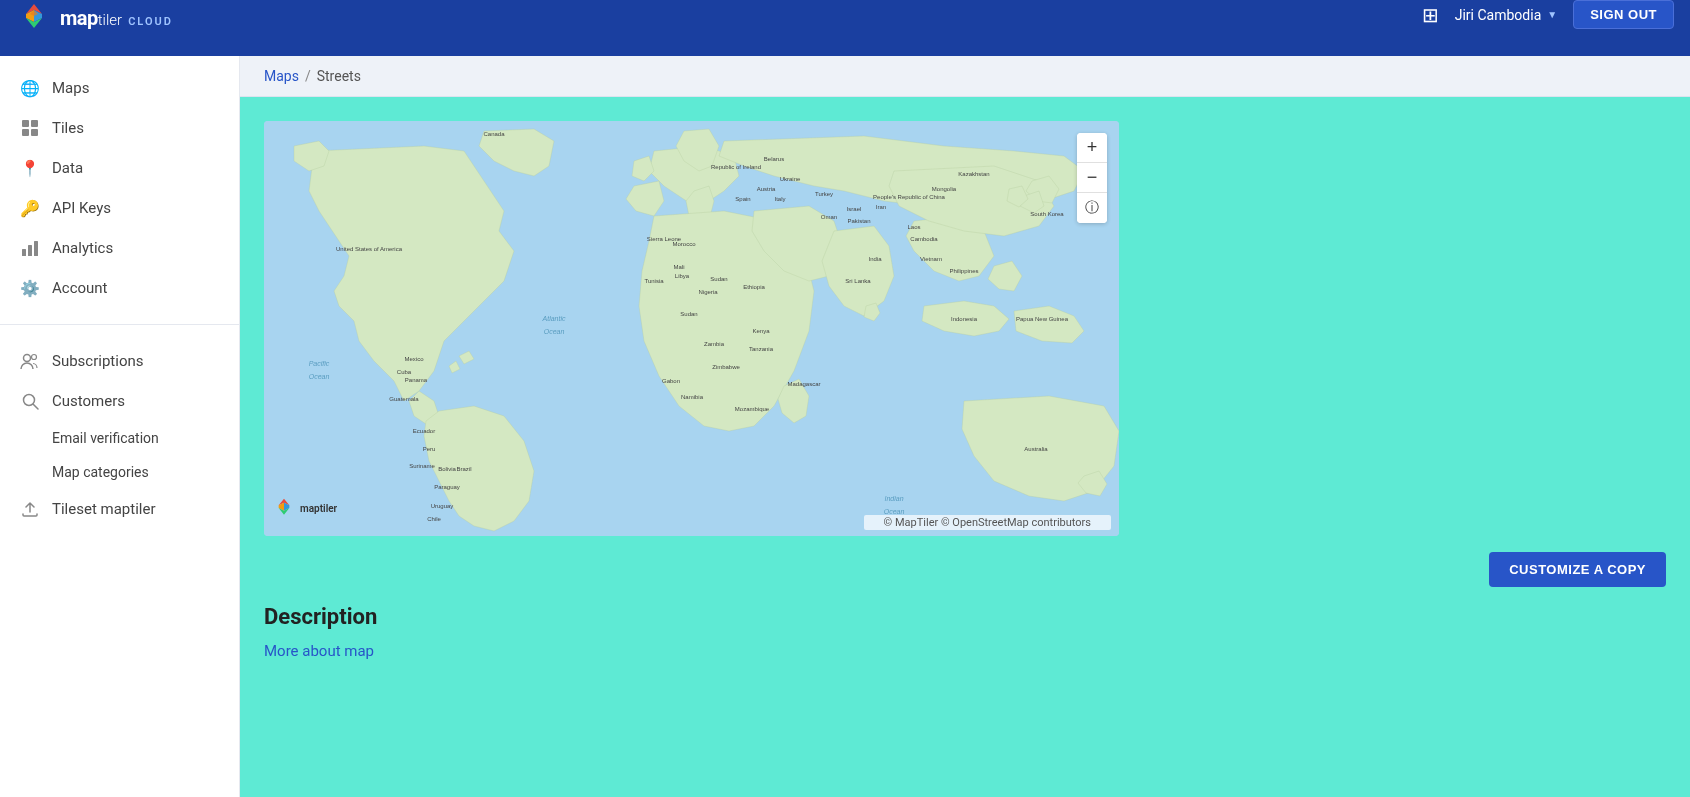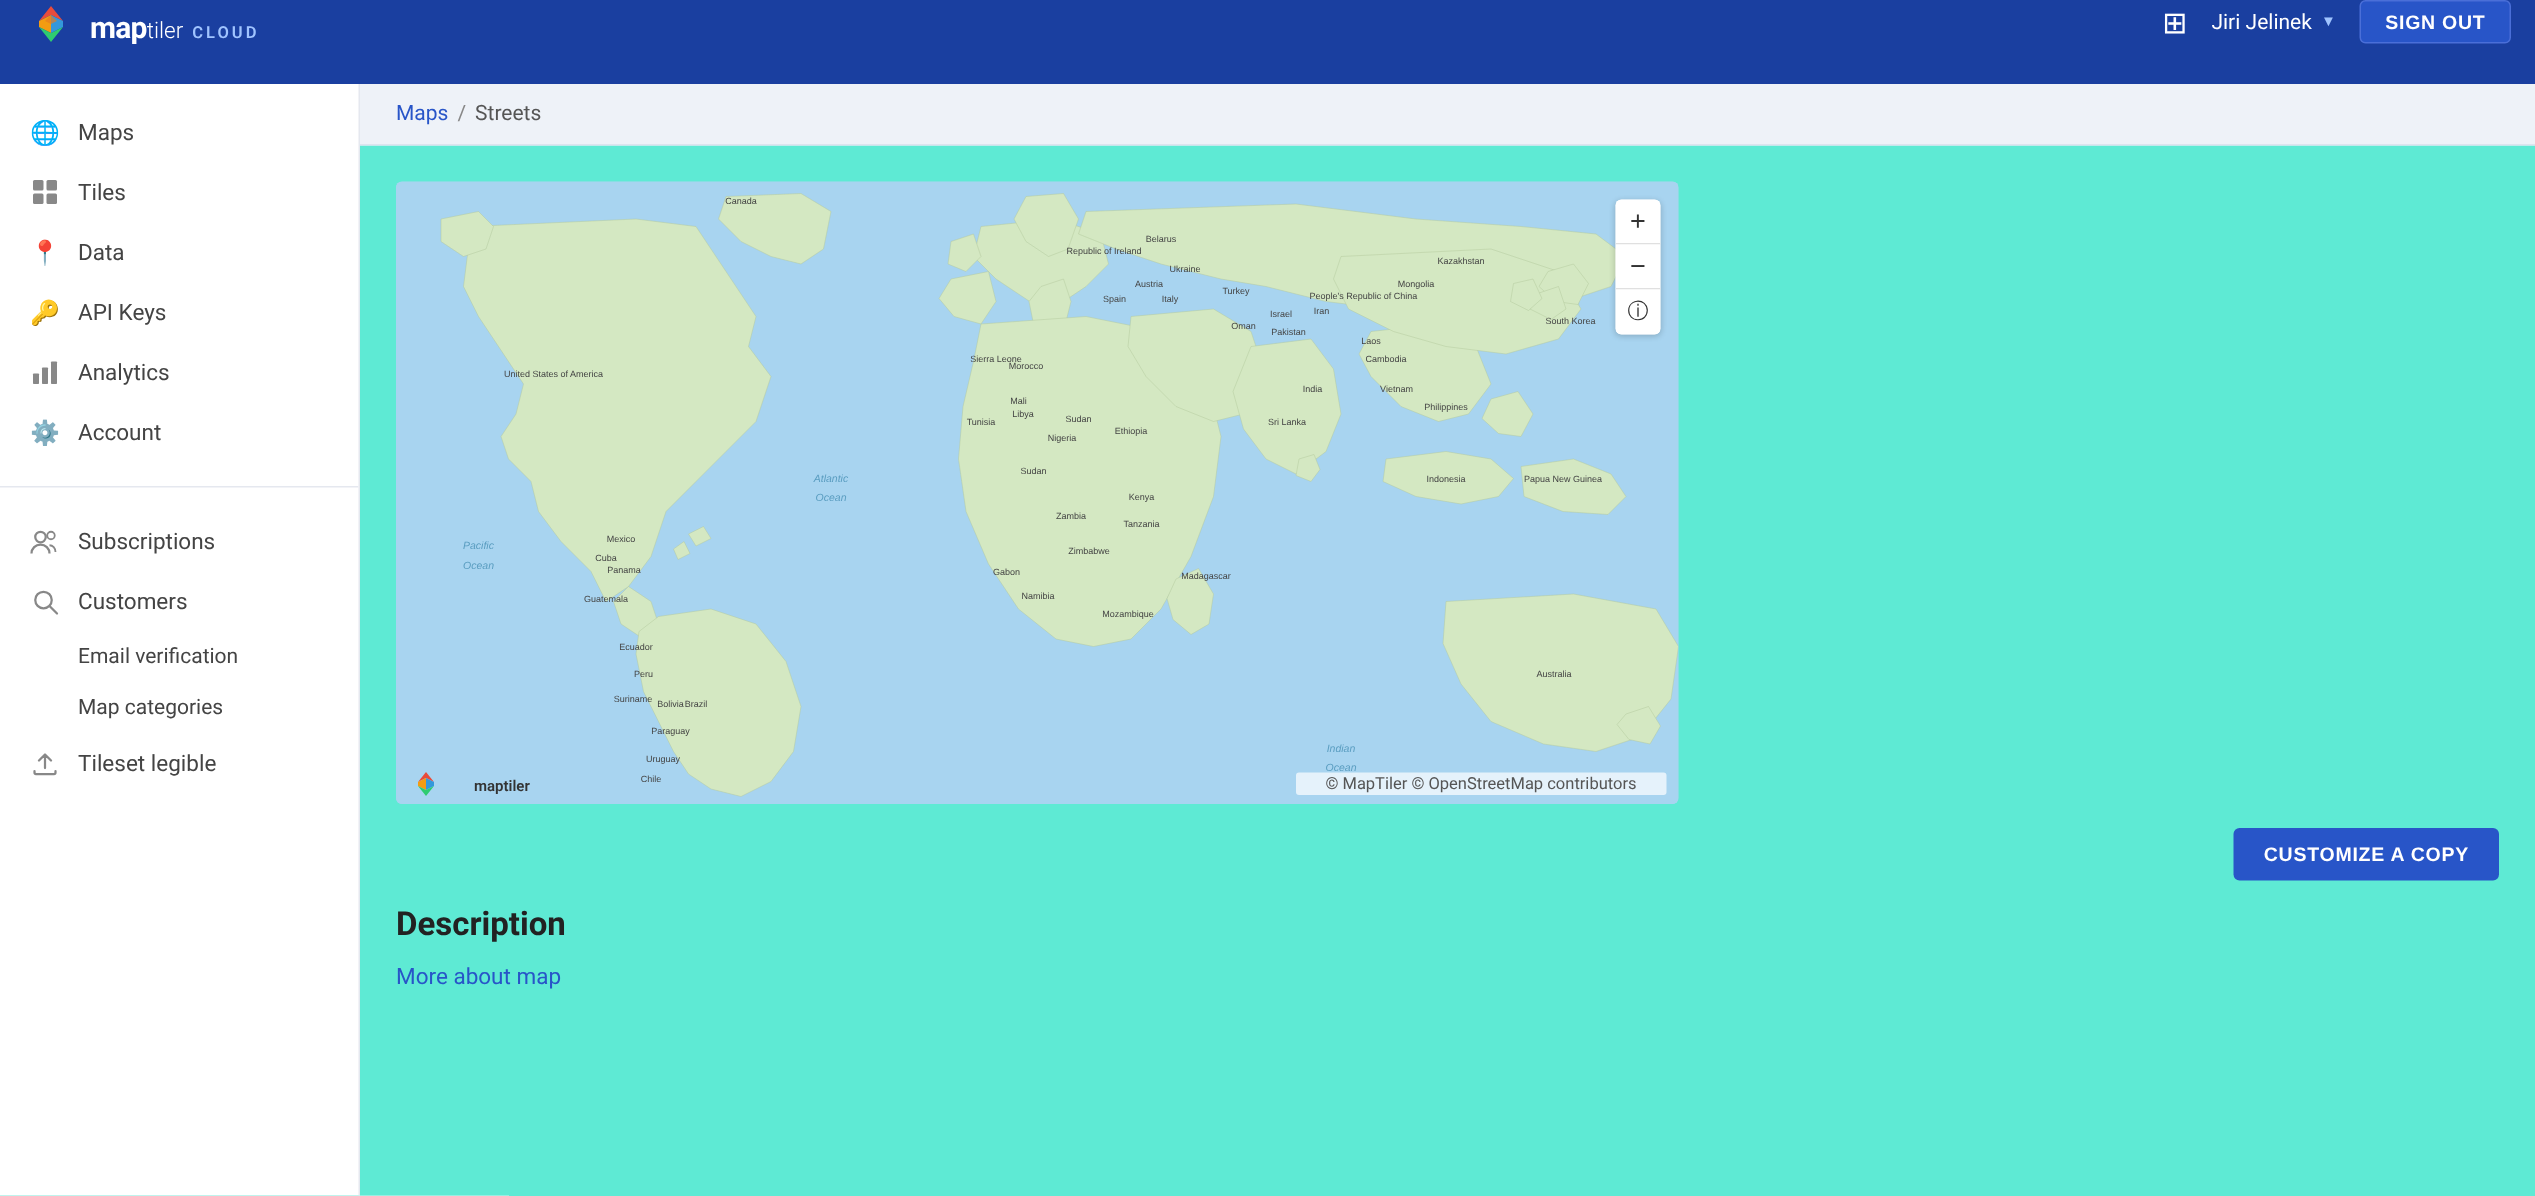--- a/index.html
+++ b/index.html
@@ -142,25 +142,25 @@
       font-size: 11px;
       color: #555;
       background: rgba(255,255,255,0.7);
       padding: 1px 20px;
       border-radius: 2px;
     }
 
     
     .map-logo {
       position: absolute;
-      bottom: 0;
+      bottom: 16px;
       left: 8px;
       display: flex;
       align-items: center;
-      gap: 20px;
+      gap: 4px;
     }
 
     .customize-btn {
       display: block;
       margin-left: auto;
       width: fit-content;
       background: #2855c8;
       color: #fff;
       border: none;
       border-radius: 4px;
@@ -200,21 +200,21 @@
     </svg>
     <div class="logo-text">
       <span class="logo-map">map</span>
         <span class="logo-tiler">tiler</span>
         <span class="logo-cloud">CLOUD</span>
     </div>
   </div>
   <div class="header-right">
     <span class="grid-icon" title="Apps">⊞</span>
     <div class="user-dropdown">
-      <span>Jiri Jelinek</span>
+      <span>Jiri Cambodia</span>
       <span class="dropdown-arrow">▼</span>
     </div>
     <button class="sign-out-btn">SIGN OUT</button>
   </div>
 </header>
 
 <div class="layout">
 
   <nav class="sidebar">
     <div class="sidebar-section">
@@ -297,21 +297,21 @@
         <span>Map categories</span>
       </div>
 
       <div class="sidebar-item">
         <span class="icon">
           <svg width="18" height="18" viewBox="0 0 18 18" fill="none">
             <path d="M9 12V3M9 3L5 7M9 3l4 4" stroke="#888" stroke-width="1.5" stroke-linecap="round" stroke-linejoin="round"></path>
             <path d="M2 14v1a1 1 0 001 1h12a1 1 0 001-1v-1" stroke="#888" stroke-width="1.5" stroke-linecap="round"></path>
           </svg>
         </span>
-        <span>Tileset legible</span>
+        <span>Tileset maptiler</span>
       </div>
     </div>
   </nav>
 
   <main class="main">
 
     <div class="breadcrumb">
       <a>Maps</a><span class="breadcrumb-sep">/</span><span>Streets</span>
     </div>
 

